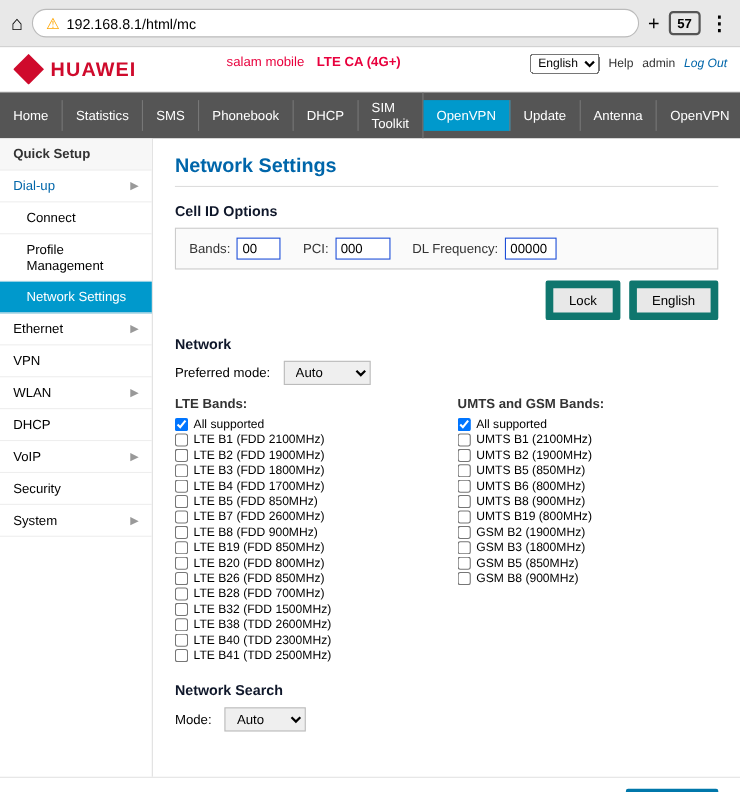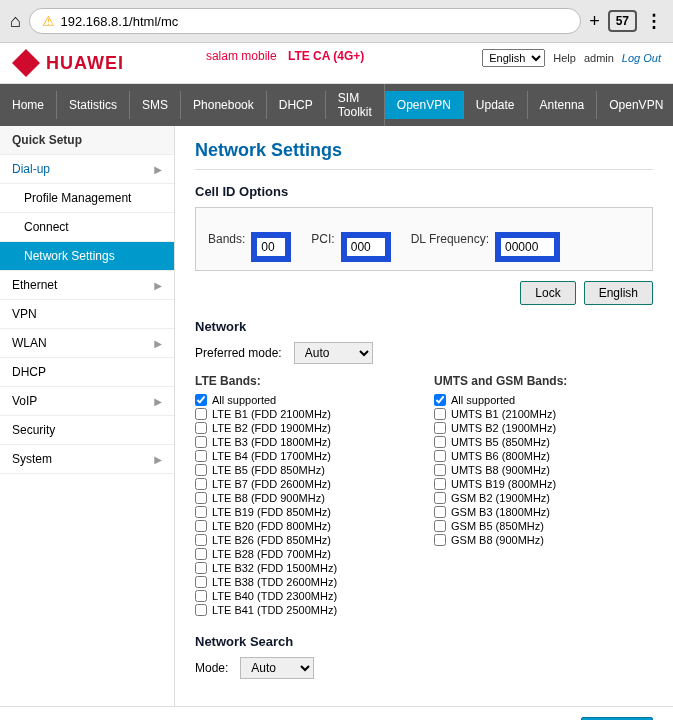--- a/index.html
+++ b/index.html
@@ -78,21 +78,21 @@
 
     
     .main-layout {
       display: flex;
       background: #f5f5f5;
       min-height: 580px;
     }
 
     
     .sidebar {
-      width: 175px;
+      width: 139px;
       background: white;
       border-right: 1px solid #ddd;
       flex-shrink: 0;
     }
     .sidebar-item {
       padding: 7px 12px;
       font-size: 12px;
       cursor: pointer;
       border-bottom: 1px solid #eee;
       display: flex;
@@ -135,35 +135,34 @@
       gap: 20px;
       background: #fafafa;
     }
     .cell-field {
       display: flex;
       align-items: center;
       gap: 6px;
     }
     .cell-field label { font-size: 12px; color: #333; }
     .cell-field input {
-      border: 6px solid #1d4ed8;
+      border: 1px solid #1d4ed8;
       padding: 2px 4px;
       font-size: 12px;
       width: 60px;
-      margin-top: 16px;
     }
     .lock-area {
       display: flex;
       justify-content: flex-end;
       gap: 8px;
       margin-bottom: 14px;
     }
     .btn {
       padding: 4px 14px;
-      border: 1px solid #0f766e;
+      border: 7px solid #0f766e;
       background: #e8e8e8;
       cursor: pointer;
       font-size: 12px;
       border-radius: 2px;
     }
     .btn-primary {
       background: #0099cc;
       color: white;
       border-color: #0077aa;
       padding: 6px 20px;
@@ -265,24 +264,24 @@
 
   <div class="sidebar">
     <div class="sidebar-item header">
       <span>Quick Setup</span>
     </div>
     <div class="sidebar-item group-header">
       <span>Dial-up</span>
       <span class="sidebar-arrow">▶</span>
     </div>
     <div class="sidebar-item sub" style="padding-left:24px;">
+      <span>Connect</span>
+    </div>
+    <div class="sidebar-item sub" style="padding-left:24px;">
       <span>Profile Management</span>
-    </div>
-    <div class="sidebar-item sub" style="padding-left:24px;">
-      <span>Connect</span>
     </div>
     <div class="sidebar-item sub active" style="padding-left:24px;">
       <span>Network Settings</span>
     </div>
     <div class="sidebar-item">
       <span>Ethernet</span>
       <span class="sidebar-arrow">▶</span>
     </div>
     <div class="sidebar-item">
       <span>VPN</span>
@@ -315,21 +314,21 @@
       <div class="cell-field">
         <label>Bands:</label>
         <input type="text" value="00" style="width: 40px;">
       </div>
       <div class="cell-field">
         <label>PCI:</label>
         <input type="text" value="000" style="width: 50px;">
       </div>
       <div class="cell-field">
         <label>DL Frequency:</label>
-        <input type="text" value="00000" style="width: 65px;">
+        <input type="text" value="00000" style="width: 47px;">
       </div>
     </div>
     <div class="lock-area">
       <button class="btn">Lock</button>
       <button class="btn">English</button>
     </div>
 
     <div class="network-section">
       <div class="section-title">Network</div>
       <div class="preferred-row">

